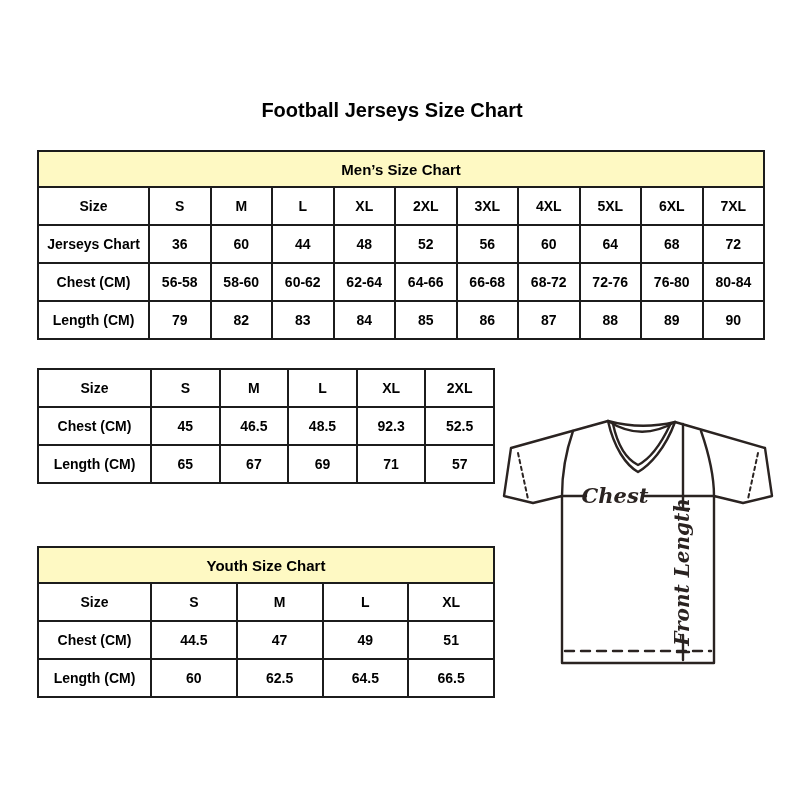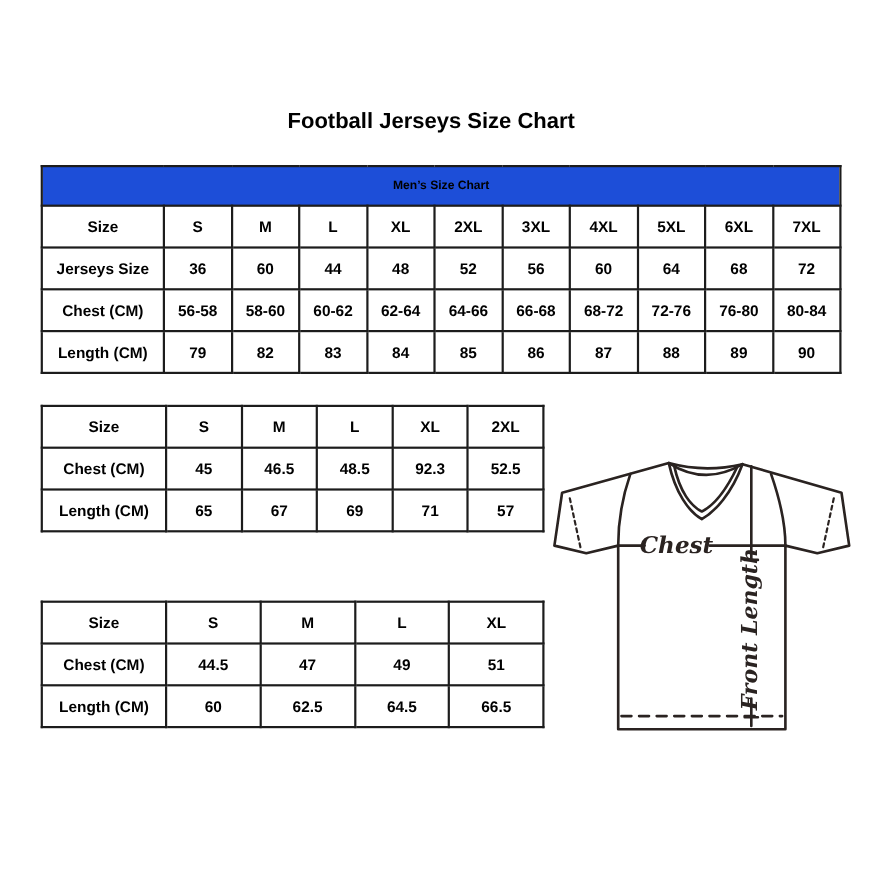--- a/index.html
+++ b/index.html
@@ -15,21 +15,21 @@
   }
   table.tbl {
     position:absolute; border-collapse:collapse; table-layout:fixed;
     font-family:"Liberation Sans", sans-serif; font-weight:bold; color:#000;
   }
   .tbl th, .tbl td {
     border:2px solid #1c1c1c; text-align:center; vertical-align:middle;
     padding:0; overflow:hidden; white-space:nowrap;
   }
   .tbl th.section {
-    background:#1d4ed8; font-size:11px; height:34px;
+    background:#fef9c3; font-size:15px; height:34px;
   }
   .tbl td { font-size:14px; height:36px; background:#ffffff; }
   table.men   { left:37px; top:150px; width:726px; }
   table.women { left:37px; top:368px; width:456px; }
   table.youth { left:37px; top:546px; width:456px; }
   .men   col.c0 { width:111px; } .men   col.c { width:61.5px;  }
   .women col.c0 { width:113px; } .women col.c { width:68.6px;  }
   .youth col.c0 { width:113px; } .youth col.c { width:85.75px; }
   svg.jersey { position:absolute; left:498px; top:402px; width:280px; height:290px; }
 </style>
@@ -56,21 +56,21 @@
         <td>L</td>
         <td>XL</td>
         <td>2XL</td>
         <td>3XL</td>
         <td>4XL</td>
         <td>5XL</td>
         <td>6XL</td>
         <td>7XL</td>
       </tr>
       <tr>
-        <td>Jerseys Size</td>
+        <td>Jerseys Chart</td>
         <td>36</td>
         <td>60</td>
         <td>44</td>
         <td>48</td>
         <td>52</td>
         <td>56</td>
         <td>60</td>
         <td>64</td>
         <td>68</td>
         <td>72</td>
@@ -137,20 +137,23 @@
     </tbody>
   </table>
 
   <table class="tbl youth">
     <colgroup>
         <col class="c0">
         <col class="c" span="4">
       </colgroup>
     <tbody>
       <tr>
+        <th class="section" colspan="5">Youth Size Chart</th>
+      </tr>
+      <tr>
         <td>Size</td>
         <td>S</td>
         <td>M</td>
         <td>L</td>
         <td>XL</td>
       </tr>
       <tr>
         <td>Chest (CM)</td>
         <td>44.5</td>
         <td>47</td>

